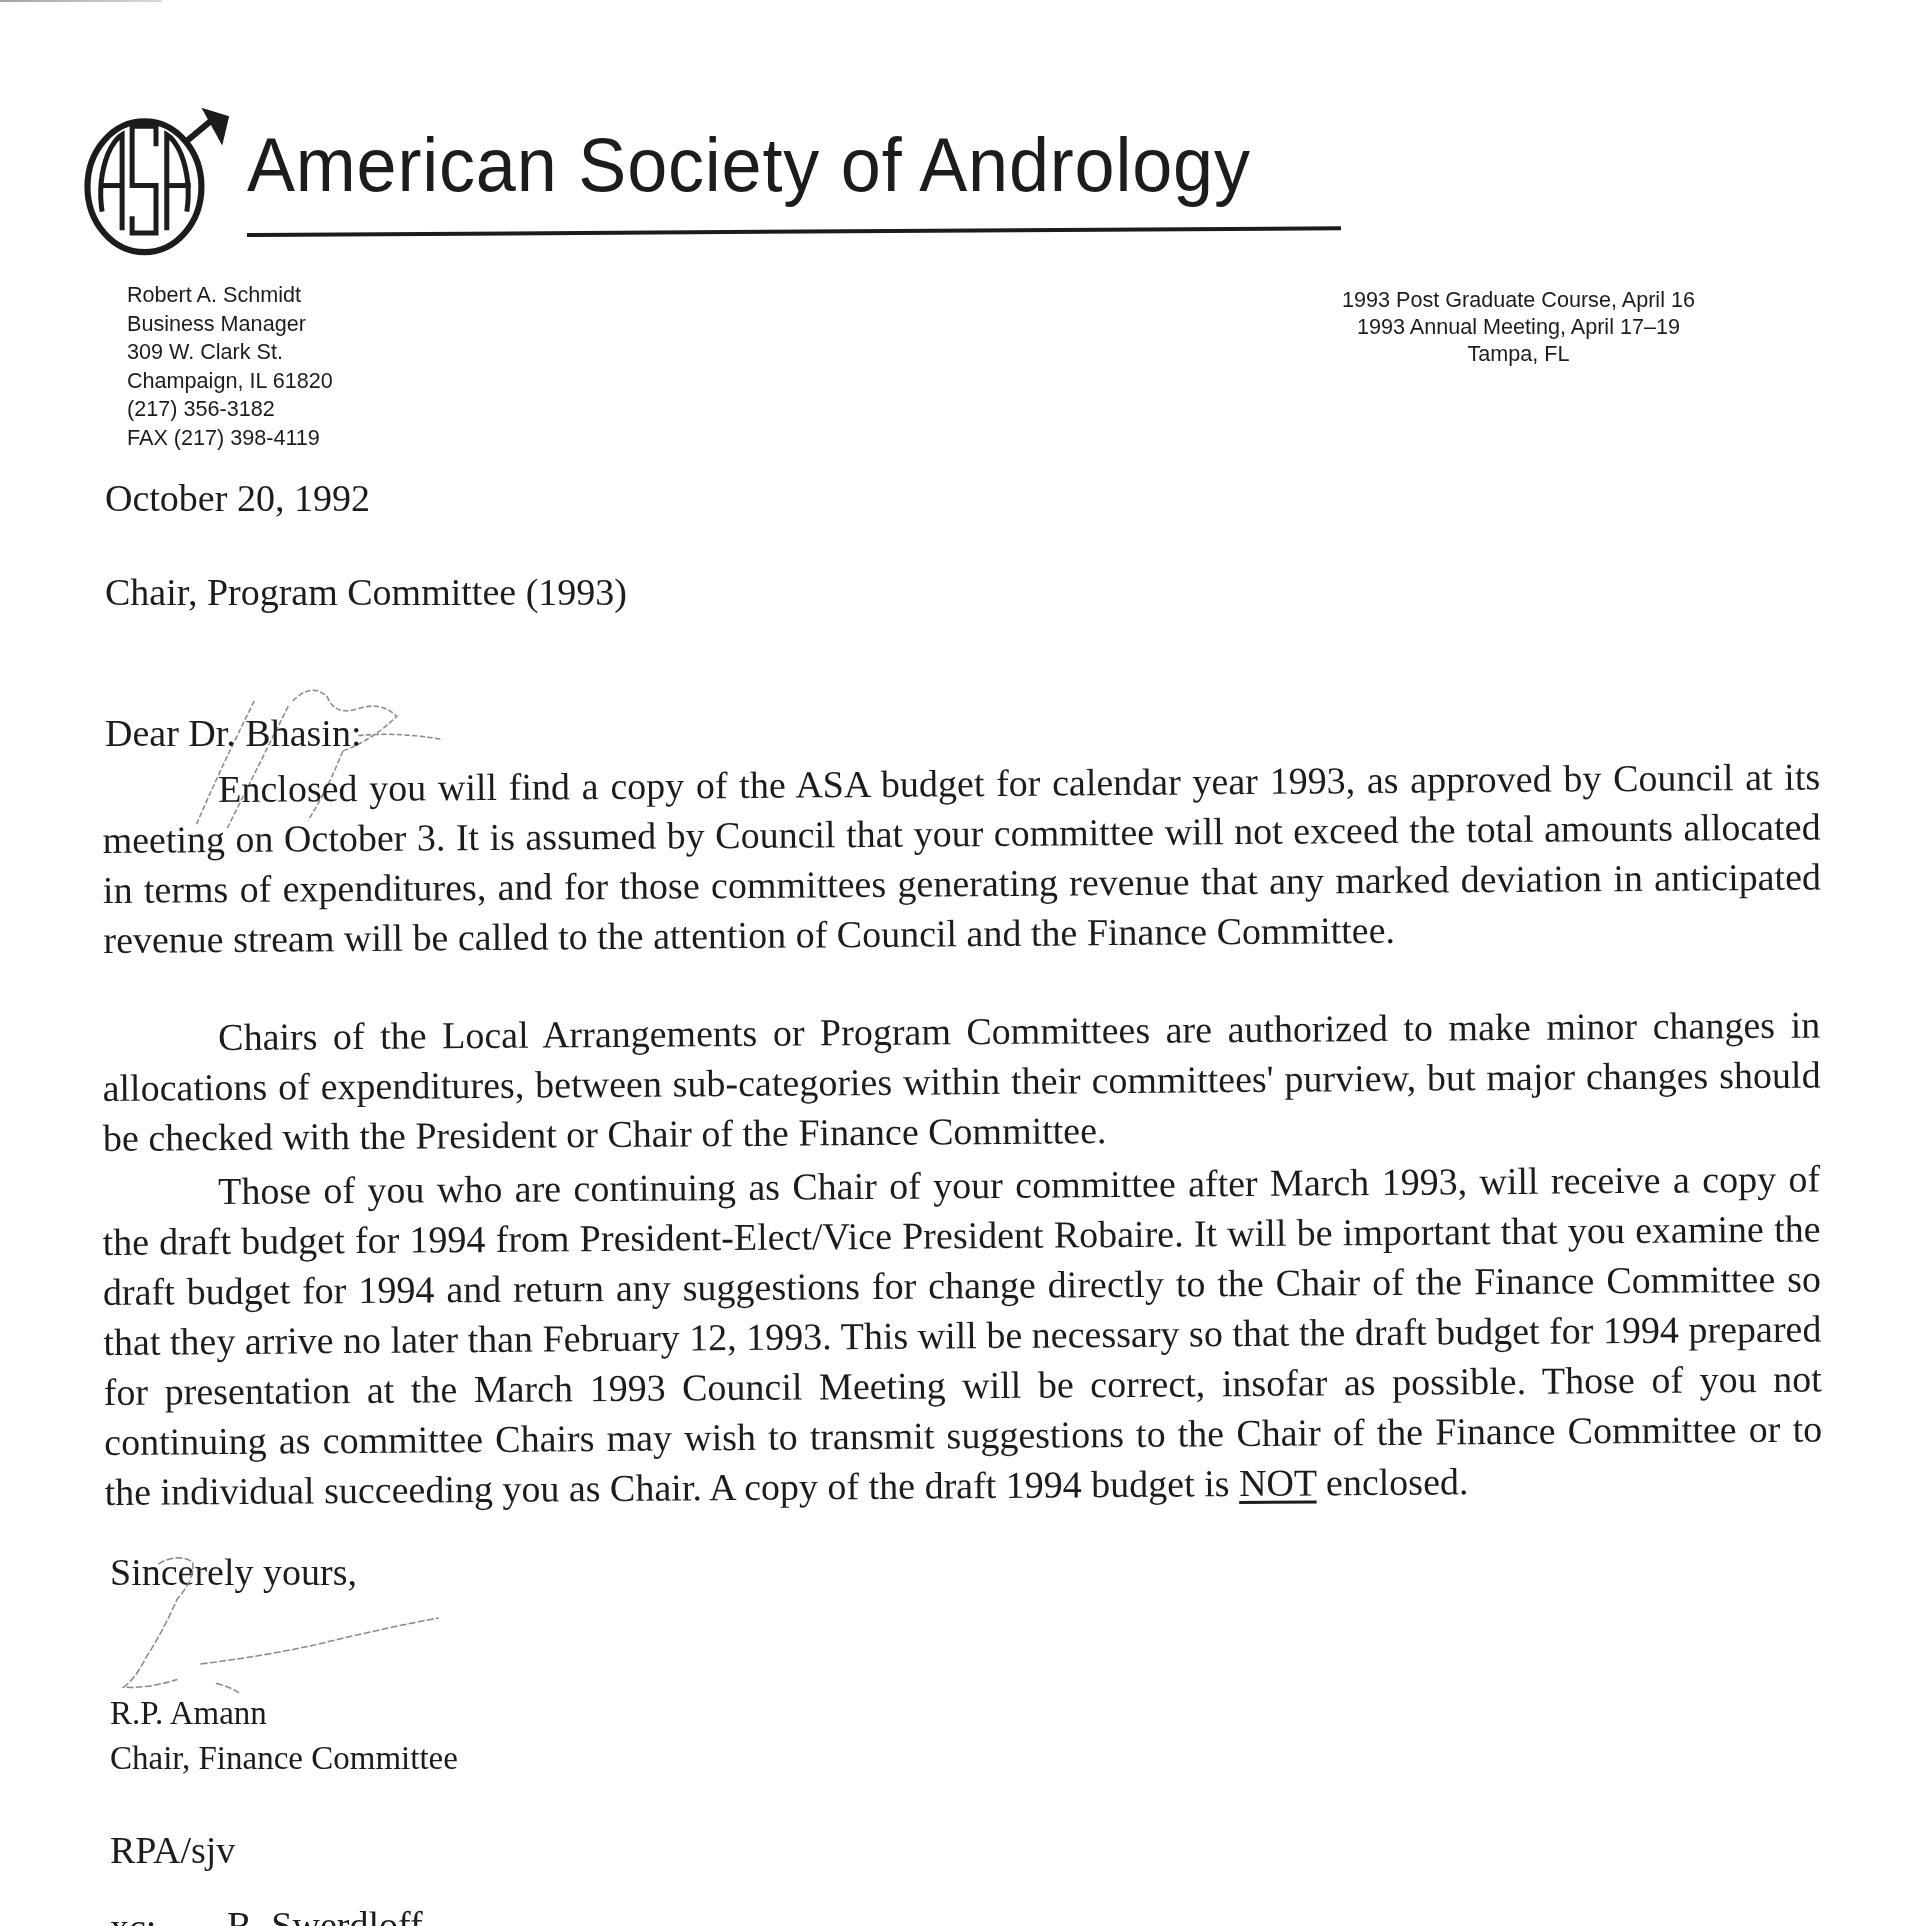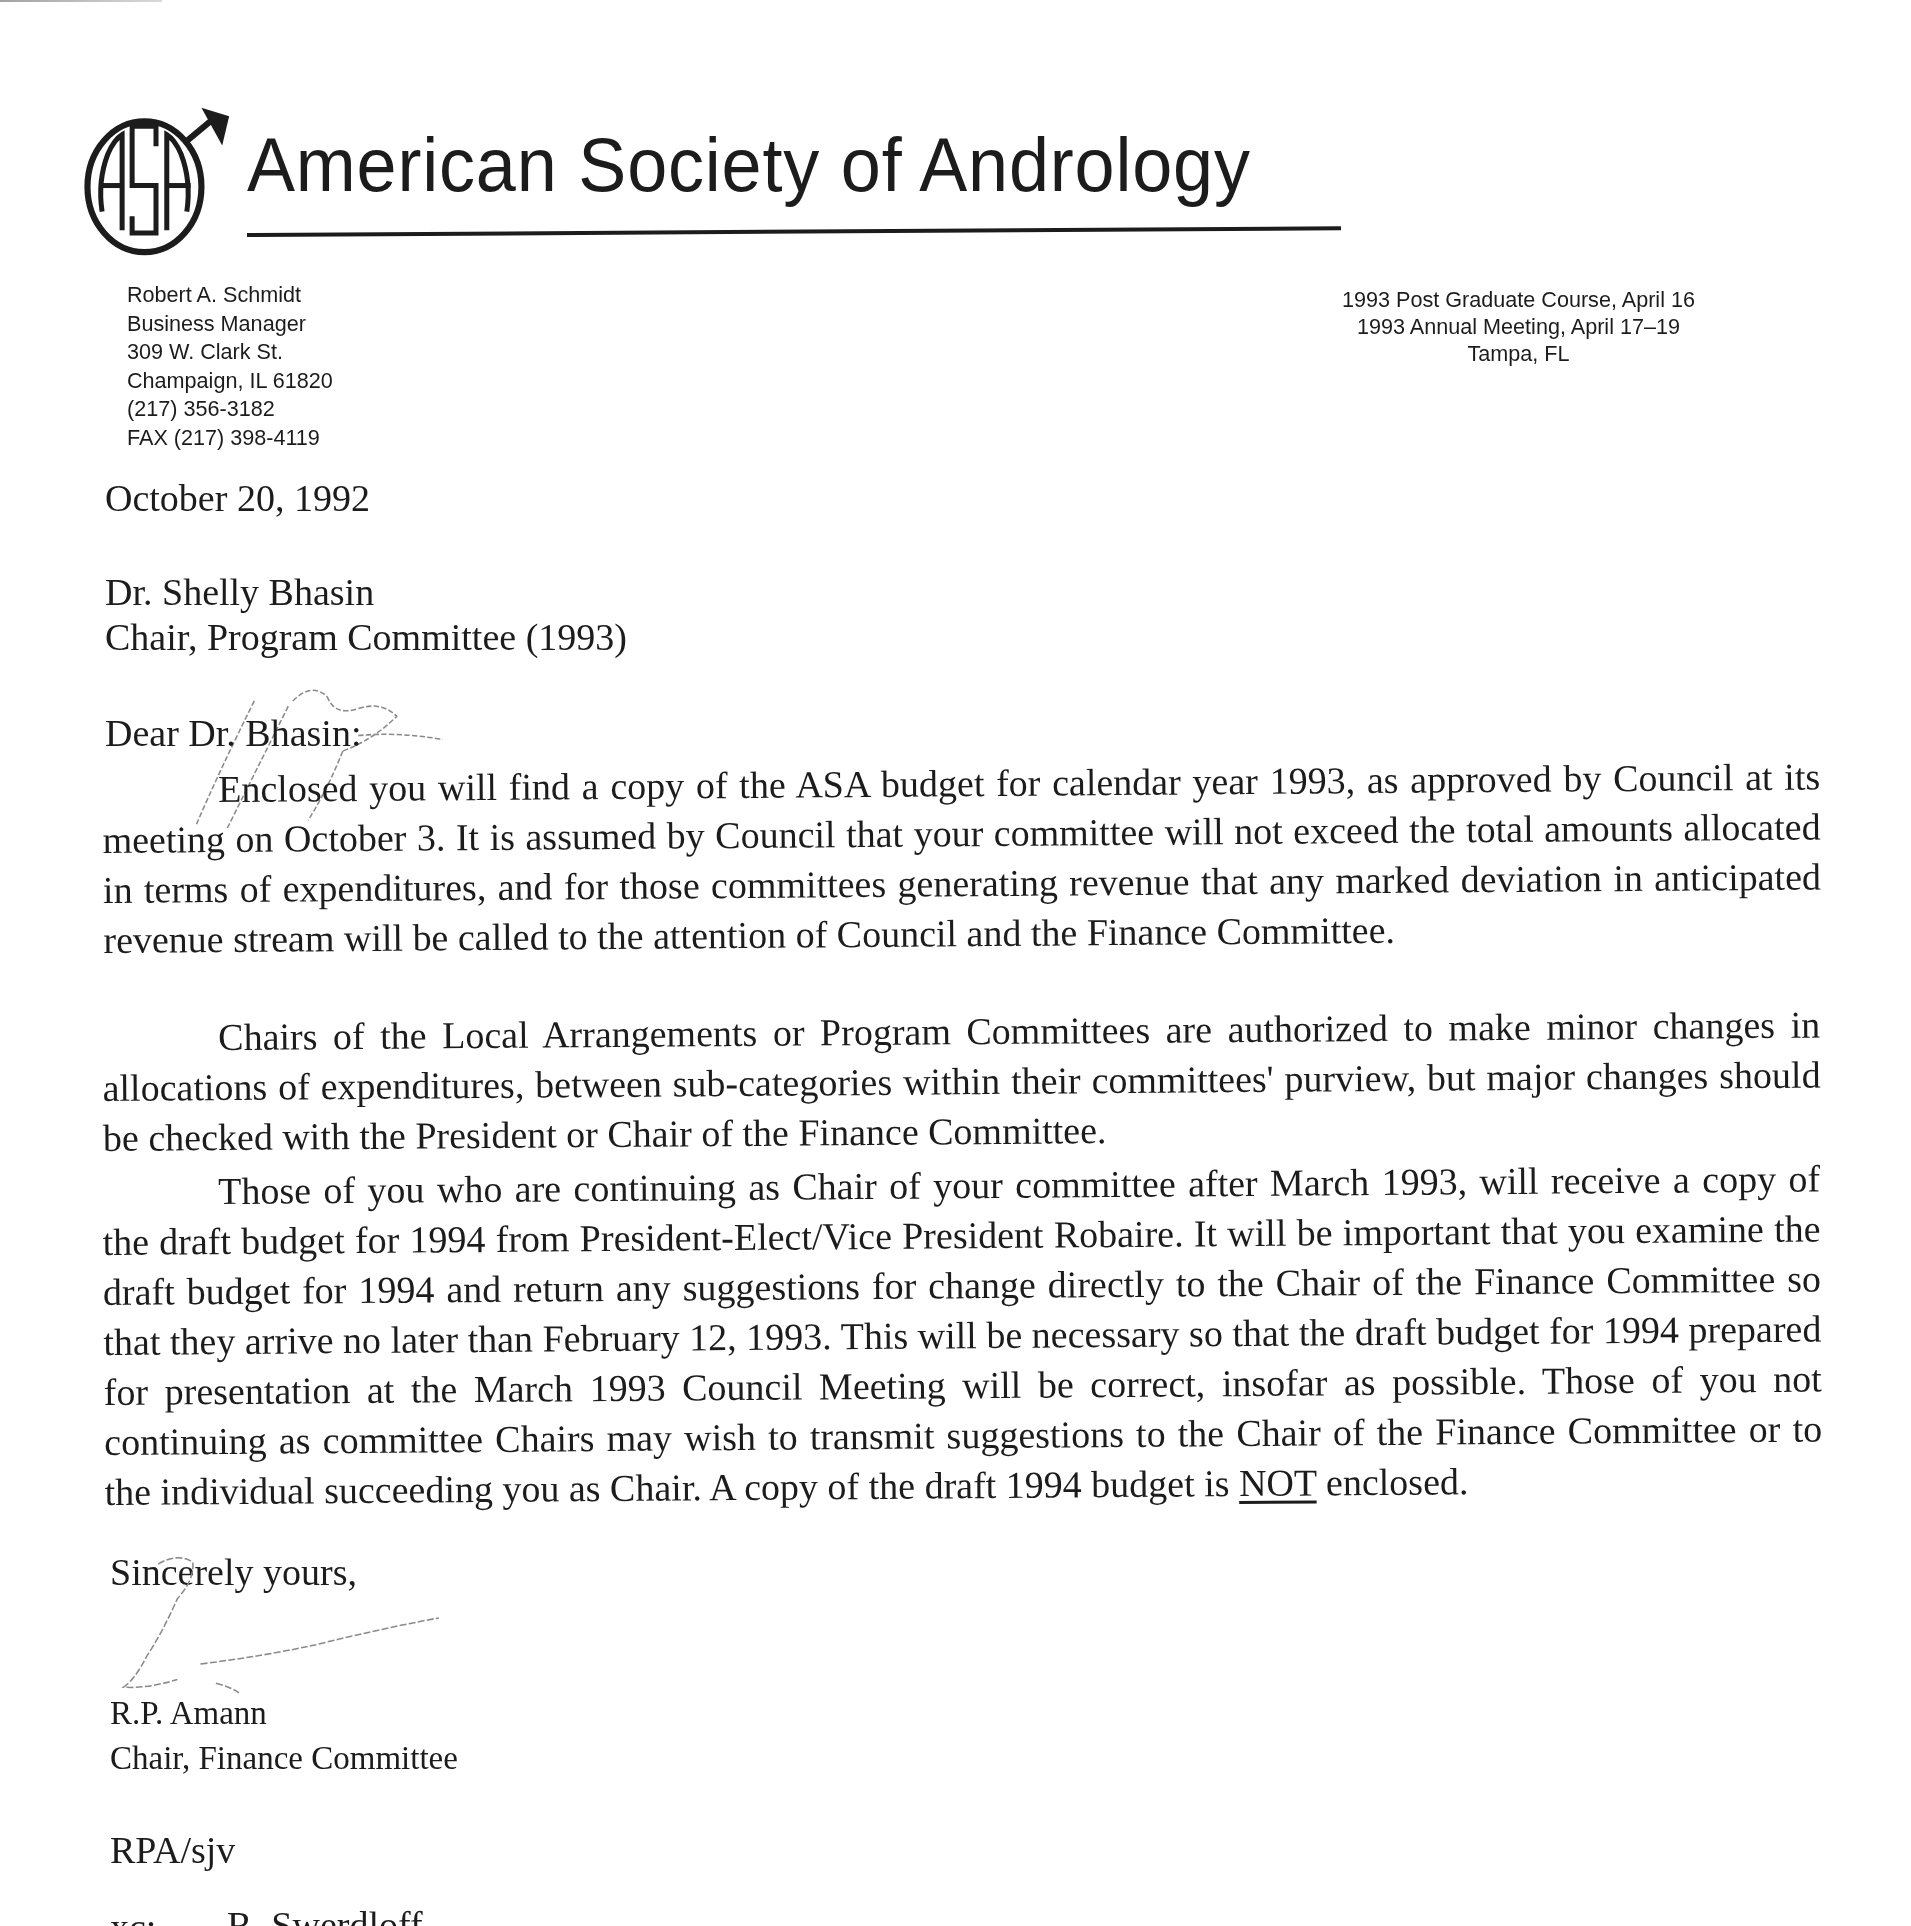--- a/index.html
+++ b/index.html
@@ -72,21 +72,20 @@
 
 <div class="abs event-block sans">
   <div>1993 Post Graduate Course, April 16</div>
   <div>1993 Annual Meeting, April 17–19</div>
   <div>Tampa, FL</div>
 </div>
 
 <div class="abs date serif">October 20, 1992</div>
 
 <div class="abs recipient serif">
-  <div>Dr. Shelly Bhasin</div>
   <div>Chair, Program Committee (1993)</div>
 </div>
 
 <svg class="abs sig-scribble" viewBox="0 0 1100 400">
   <path d="M180 390 Q240 250 330 70 M260 400 Q330 260 420 80 M430 70 Q480 20 520 60 Q540 110 600 90 Q660 70 700 110 Q640 170 560 200 M560 200 Q520 300 470 380 M600 160 Q700 150 820 170" fill="none" stroke="#8a8a8a" stroke-width="4" stroke-dasharray="14 6"></path>
 </svg>
 
 <div class="abs salutation serif">Dear Dr. Bhasin:</div>
 
 <div class="abs body-wrap serif p1">

